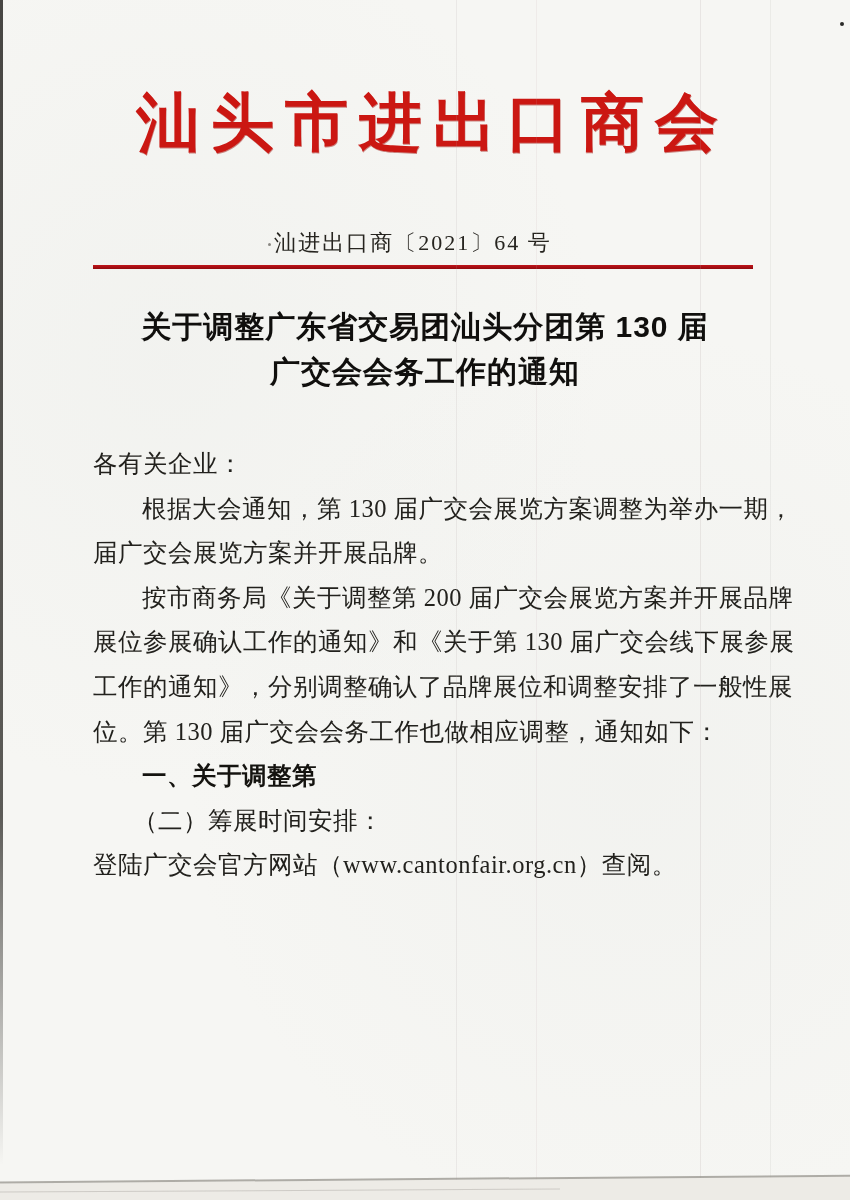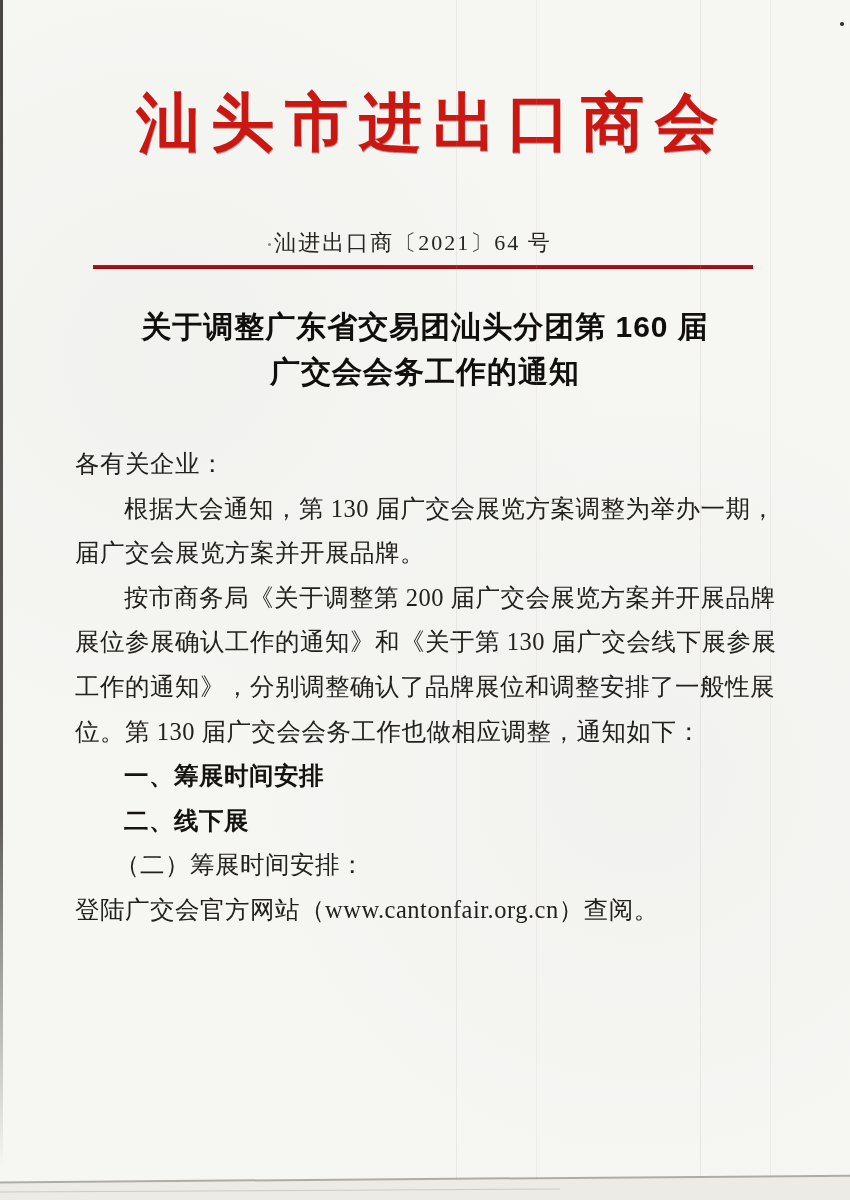--- a/index.html
+++ b/index.html
@@ -69,21 +69,21 @@
     font-family: "Liberation Sans", "DejaVu Sans", sans-serif;
     font-weight: bold;
     font-size: 30px;
     line-height: 45px;
     letter-spacing: 1px;
     color: #100f0d;
     white-space: nowrap;
   }
   .body-text {
     position: absolute;
-    left: 75px;
+    left: 93px;
     top: 442px;
     width: 652px;
     font-size: 24.5px;
     color: #22211d;
   }
   .line {
     height: 44.6px;
     line-height: 44.6px;
     white-space: nowrap;
     letter-spacing: 0.5px;
@@ -145,34 +145,33 @@
 
 <div class="paper">
 
   <div class="org-title">汕头市进出口商会</div>
 
   <div class="doc-number">汕进出口商〔2021〕64 号</div>
 
   <div class="red-rule"></div>
 
   <div class="notice-title">
-    <div>关于调整广东省交易团汕头分团第 160 届</div>
+    <div>关于调整广东省交易团汕头分团第 130 届</div>
     <div>广交会会务工作的通知</div>
   </div>
 
   <div class="body-text">
     <div class="line">各有关企业：</div>
     <div class="line ind jl">根据大会通知，第 130 届广交会展览方案调整为举办一期，</div>
     <div class="line">届广交会展览方案并开展品牌。</div>
     <div class="line ind jl">按市商务局《关于调整第 200 届广交会展览方案并开展品牌</div>
     <div class="line jl">展位参展确认工作的通知》和《关于第 130 届广交会线下展参展</div>
     <div class="line jl">工作的通知》，分别调整确认了品牌展位和调整安排了一般性展</div>
     <div class="line">位。第 130 届广交会会务工作也做相应调整，通知如下：</div>
-    <div class="line ind hd">一、筹展时间安排</div>
-    <div class="line ind hd">二、线下展</div>
+    <div class="line ind hd">一、关于调整第</div>
     <div class="line indp">（二）筹展时间安排：</div>
     <div class="line">登陆广交会官方网站（www.cantonfair.org.cn）查阅。</div>
   </div>
 
   <div class="scan-vline v1"></div>
   <div class="scan-vline v2"></div>
   <div class="scan-vline v3"></div>
   <div class="scan-vline v4"></div>
   <div class="scan-edge-left"></div>
   <div class="scan-bottom-strip"></div>

